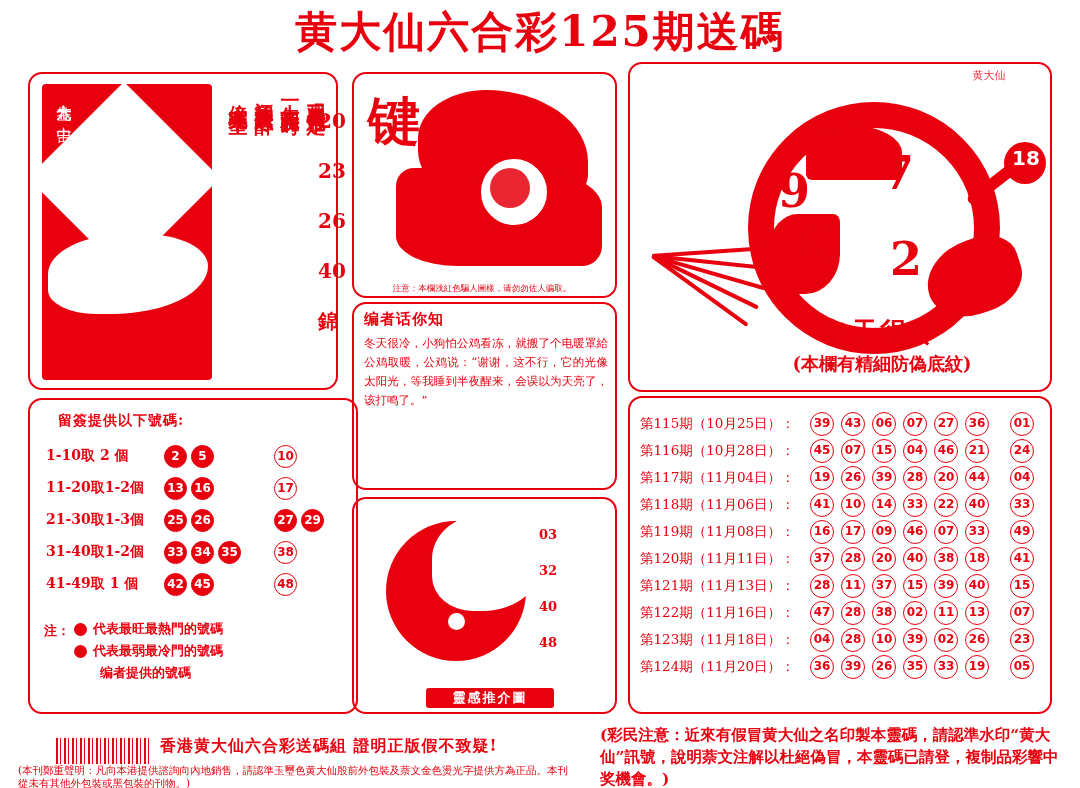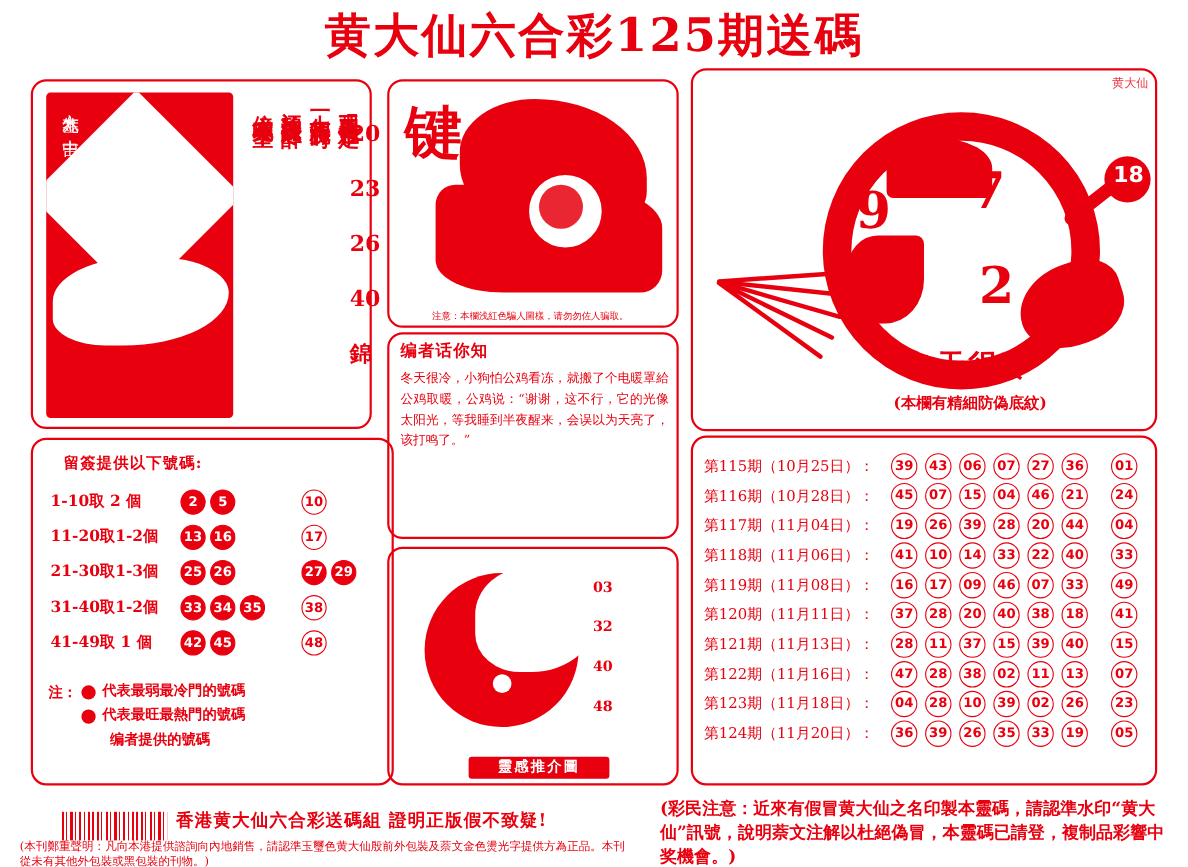--- a/index.html
+++ b/index.html
@@ -62,23 +62,23 @@
   #rt-art .s1{left:176px;top:62px;width:96px;height:54px;border-radius:50% 50% 6px 6px;}
   #rt-art .s2{left:140px;top:150px;width:70px;height:80px;border-radius:40% 10% 50% 20%;}
   #rt-art .fish{position:absolute;left:296px;top:176px;width:96px;height:74px;background:#e8000f;border-radius:60% 40% 50% 50%;transform:rotate(-18deg);}
   #rt-art .stick{position:absolute;left:332px;top:112px;width:66px;height:12px;background:#e8000f;transform:rotate(-38deg);border-radius:6px;}
   #rt-art .knob{position:absolute;left:374px;top:78px;width:42px;height:42px;border-radius:50%;background:#e8000f;}
   #rt-art .knob span{position:absolute;left:8px;top:4px;color:#fff;font-size:20px;font-weight:bold;}
   #rt-art .whisk{position:absolute;left:22px;top:190px;width:120px;height:80px;}
   #rt-art .whisk i{position:absolute;left:0;top:0;width:118px;height:4px;background:#e8000f;transform-origin:0 50%;border-radius:2px;}
   #rt-nums{position:absolute;left:148px;top:74px;width:200px;height:160px;}
   #rt-nums span{position:absolute;font-size:46px;font-weight:bold;font-family:"DejaVu Serif","Liberation Serif",serif;color:#e8000f;}
-  #rt-corner{position:absolute;right:6px;top:4px;width:110px;height:40px;font-size:11px;text-align:right;color:#e8000f;opacity:.8;}
+  #rt-corner{position:absolute;right:6px;top:4px;width:110px;height:40px;font-size:11px;text-align:center;color:#e8000f;opacity:.8;}
   #rt-seal{position:absolute;left:142px;bottom:42px;width:216px;height:34px;font-size:27px;font-weight:bold;text-align:center;font-family:"DejaVu Serif","Liberation Serif",serif;letter-spacing:2px;}
-  #rt-sub{position:absolute;left:112px;bottom:14px;width:280px;font-size:14px;text-align:center;font-weight:bold;font-family:"DejaVu Serif","Liberation Serif",serif;}
+  #rt-sub{position:absolute;left:112px;bottom:14px;width:280px;font-size:18px;text-align:center;font-weight:bold;font-family:"DejaVu Serif","Liberation Serif",serif;}
   #right-bot{left:628px;top:396px;width:424px;height:318px;}
   #results{position:absolute;left:10px;top:12px;width:404px;}
   #results .rrow{display:flex;align-items:center;height:27px;}
   #results .rlbl{width:170px;font-size:13.5px;font-weight:normal;white-space:nowrap;font-family:"DejaVu Serif","Liberation Serif",serif;}
   #results .rnums{display:flex;gap:7px;}
   #results .rnums .ball{width:22px;height:22px;line-height:21px;font-size:12px;}
   #results .rnums .ball.last{margin-left:14px;}
   
   #barcode{position:absolute;left:56px;top:738px;width:96px;height:26px;
     background:repeating-linear-gradient(90deg,#e8000f 0 2px,#fff 2px 4px,#e8000f 4px 5px,#fff 5px 8px);}
@@ -172,25 +172,25 @@
       <div class="cellB">
         <span class="ball">48</span>
       </div>
     </div>
   </div>
 
   <div id="lb-notes">
     <span class="zhu">注：</span>
     <div class="nrow" style="padding-left:28px;">
       <span class="dot"></span>
-      <span>代表最弱最冷門的號碼</span>
+      <span>代表最旺最熱門的號碼</span>
     </div>
     <div class="nrow" style="padding-left:28px;">
       <span class="dot"></span>
-      <span>代表最旺最熱門的號碼</span>
+      <span>代表最弱最冷門的號碼</span>
     </div>
     <div class="nrow" style="padding-left:54px;">
       <span>编者提供的號碼</span>
     </div>
   </div>
 </div>
 
 <div class="box" id="mid-top">
   <div id="mid-art">
     <div class="blob b1"></div>

